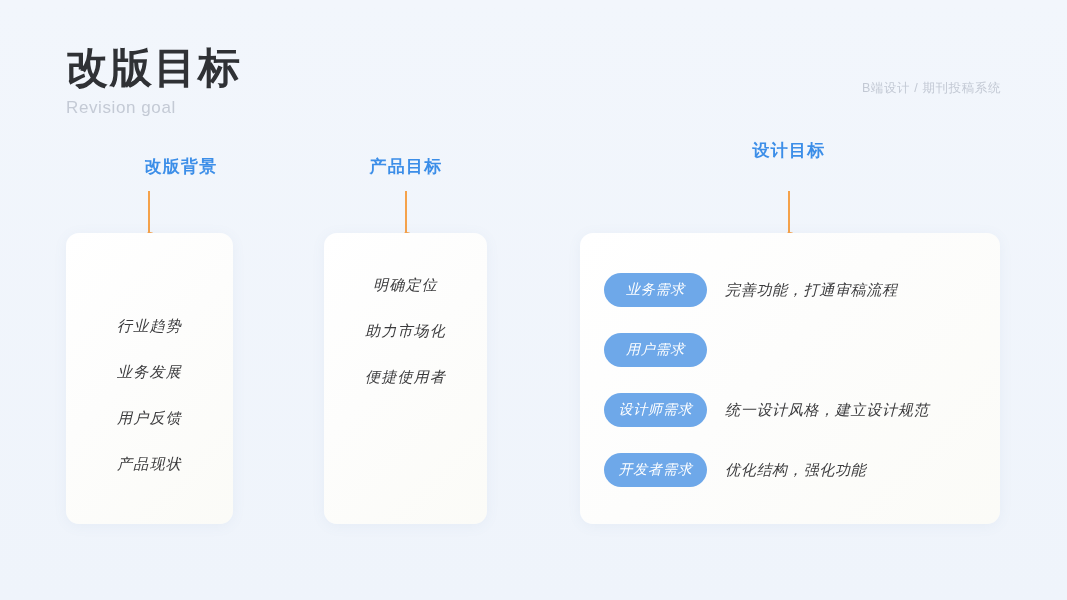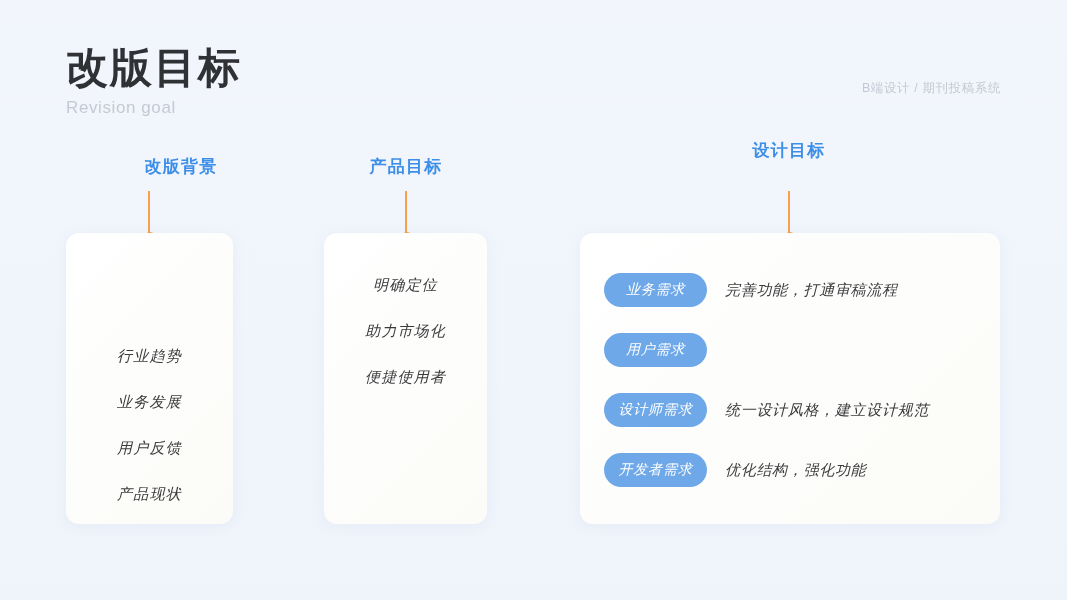--- a/index.html
+++ b/index.html
@@ -115,21 +115,21 @@
   .simple-list {
     position: absolute;
     left: 0;
     right: 0;
     top: 0;
     bottom: 0;
     display: flex;
     flex-direction: column;
     align-items: center;
   }
-  .card-1 .simple-list { padding-top: 115px; }
+  .card-1 .simple-list { padding-top: 85px; }
   .card-2 .simple-list { padding-top: 44px; }
   .simple-list .item {
     font-size: 15px;
     color: #3b3b3d;
     letter-spacing: 1.2px;
     line-height: 1;
     margin-bottom: 31px;
     white-space: nowrap;
   }
 

